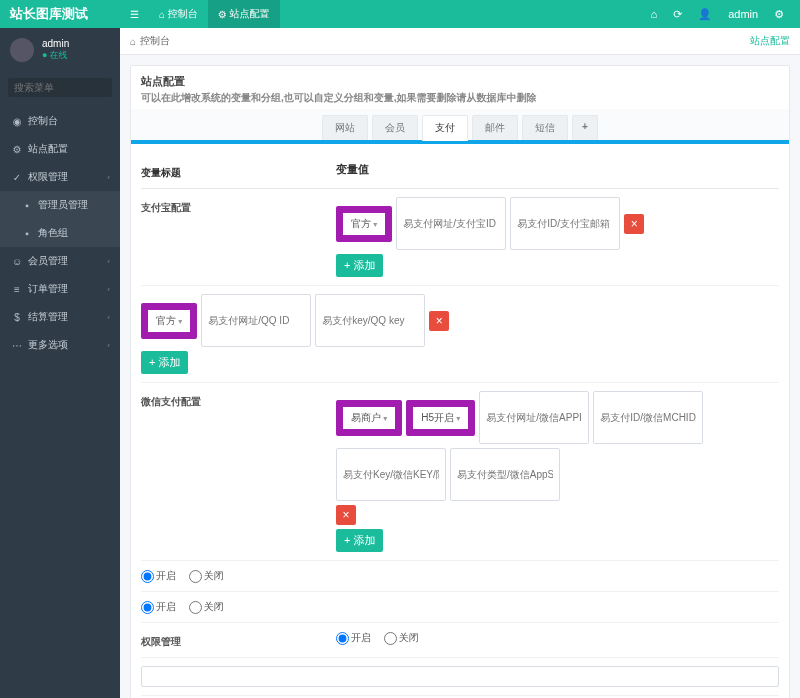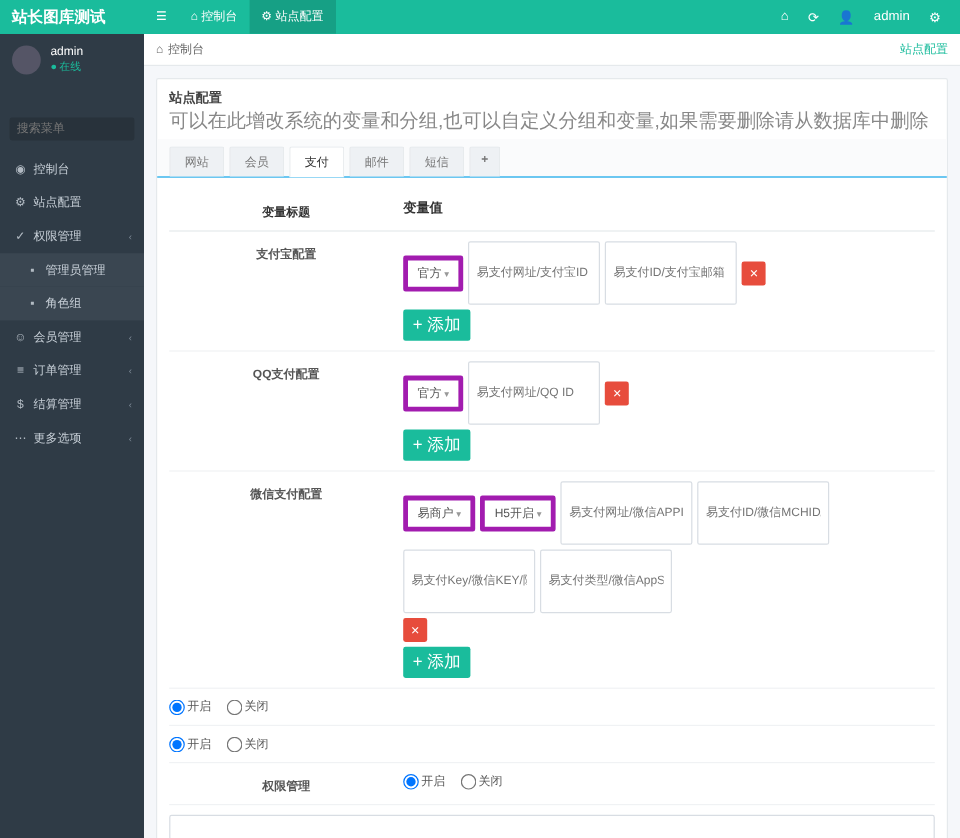--- a/index.html
+++ b/index.html
@@ -13,57 +13,57 @@
 .topbar .tb-right { margin-left: auto; display: flex; align-items: center; padding-right: 8px; }
 .topbar .tb-right .ico { padding: 0 8px; font-size: 11px; cursor: pointer; }
 
 .sidebar { position: fixed; top: 28px; left: 0; bottom: 0; width: 120px; background: #2f3b46; color: #c8d0d8; overflow-y: auto; }
 .sb-user { padding: 10px; display: flex; align-items: center; }
 .sb-avatar { width: 24px; height: 24px; border-radius: 50%; background: #556; margin-right: 8px; }
 .sb-user .name { font-size: 10px; color: #fff; }
 .sb-user .st { font-size: 9px; color: #1abc9c; }
 .sb-user .st::before { content: "●"; margin-right: 2px; }
 .sb-search { padding: 6px 8px; }
-.sb-search input { width: 100%; background: #28323b; border: none; padding: 4px 6px; color: #aaa; font-size: 10px; border-radius: 2px; margin-top: 20px; }
+.sb-search input { width: 100%; background: #28323b; border: none; padding: 4px 6px; color: #aaa; font-size: 10px; border-radius: 2px; }
 .sb-menu { list-style: none; margin-top: 4px; }
 .sb-menu li { padding: 7px 10px; font-size: 10px; cursor: pointer; display: flex; align-items: center; position: relative; }
 .sb-menu li.sub { padding-left: 20px; background: #3a4651; }
 .sb-menu li .caret { position: absolute; right: 10px; font-size: 8px; color: #7a8793; }
 .sb-menu li .ic { width: 14px; display: inline-block; text-align: center; margin-right: 4px; opacity: .85; }
 
 .main { margin-left: 120px; padding-top: 28px; }
 .breadcrumb { background: #fff; border-bottom: 1px solid #e5e9ec; padding: 6px 10px; display: flex; align-items: center; font-size: 10px; color: #666; }
 .breadcrumb .home { margin-right: 4px; }
 .breadcrumb .right { margin-left: auto; color: #1abc9c; cursor: pointer; }
 
 .content { padding: 10px; }
 .panel { background: #fff; border: 1px solid #e5e9ec; border-radius: 2px; }
 .panel-head { padding: 8px 10px 4px; font-size: 11px; font-weight: bold; color: #444; }
-.panel-head .sub { font-size: 16px; font-weight: normal; color: #888; margin-top: 2px; }
-
-.tabs { display: flex; background: #fafbfc; border-bottom: 1px solid #0ea5e9; padding: 6px 10px 0; gap: 4px; }
+.panel-head .sub { font-size: 10px; font-weight: bold; color: #888; margin-top: 2px; }
+
+.tabs { display: flex; background: #fafbfc; border-bottom: 4px solid #0ea5e9; padding: 6px 10px 0; gap: 4px; justify-content: center; }
 .tabs .tab { padding: 5px 12px; background: #eef1f4; border: 1px solid #e5e9ec; border-bottom: none; font-size: 10px; color: #777; cursor: pointer; border-radius: 2px 2px 0 0; }
 .tabs .tab.active { background: #fff; color: #333; border-bottom: 1px solid #fff; margin-bottom: -1px; }
 .tabs .tab.plus { padding: 5px 9px; font-weight: bold; }
 
 .form-area { padding: 10px; }
 .frow { display: flex; align-items: flex-start; border-bottom: 1px solid #f0f2f4; padding: 8px 0; }
-.frow .lbl { width: 195px; font-size: 10px; color: #555; padding-top: 4px; font-weight: bold; text-align: center; }
+.frow .lbl { width: 195px; font-size: 10px; color: #555; padding-top: 4px; font-weight: bold; }
 .frow .val { flex: 1; }
 .frow .val input[type=text] { width: 100%; border: 1px solid #d8dde3; padding: 4px 6px; font-size: 10px; border-radius: 2px; color: #555; }
 .frow.head { border-bottom: 1px solid #e5e9ec; }
 .frow.head .lbl, .frow.head .val { font-weight: bold; color: #333; }
 
 .inline-grp { display: flex; flex-wrap: wrap; gap: 4px; align-items: center; }
-.inline-grp .sel { border: 4px solid #a21caf; background: #fff; padding: 4px 8px; font-size: 10px; border-radius: 2px; cursor: pointer; color: #555; }
+.inline-grp .sel { border: 7px solid #a21caf; background: #fff; padding: 4px 8px; font-size: 10px; border-radius: 2px; cursor: pointer; color: #555; }
 .inline-grp .sel::after { content: " ▾"; font-size: 8px; color: #999; }
 .inline-grp input.sm { width: 90px; border: 1px solid #d8dde3; padding: 20px 6px; font-size: 10px; border-radius: 2px; color: #999; }
 .inline-grp input.md { width: 110px; }
 .btn-del { background: #e74c3c; color: #fff; border: none; width: 20px; height: 20px; font-size: 12px; cursor: pointer; border-radius: 2px; display: inline-flex; align-items: center; justify-content: center; }
-.btn-add { background: #1abc9c; color: #fff; border: none; padding: 4px 8px; font-size: 14px; cursor: pointer; border-radius: 2px; margin-top: 4px; }
+.btn-add { background: #1abc9c; color: #fff; border: none; padding: 4px 8px; font-size: 11px; cursor: pointer; border-radius: 2px; margin-top: 4px; }
 .btn-add::before { content: "+ "; }
 
 .radio-grp { font-size: 10px; color: #555; }
 .radio-grp label { margin-right: 10px; }
 .radio-grp input { margin-right: 2px; vertical-align: middle; }
 </style>
 </head>
 <body>
 
 <div class="topbar">
@@ -175,25 +175,25 @@
               <span class="sel">官方</span>
               <input class="sm md" placeholder="易支付网址/支付宝ID" style="">
               <input class="sm md" placeholder="易支付ID/支付宝邮箱" style="">
               <button class="btn-del">×</button>
             </div>
             <button class="btn-add">添加</button>
           </div>
         </div>
 
         <div class="frow">
-          <div class="lbl">QQ支付配置</div>
           <div class="val">
             <div class="inline-grp">
               <span class="sel">官方</span>
               <input class="sm md" placeholder="易支付网址/QQ ID" style="">
+              <input class="sm md" placeholder="易支付key/QQ key" style="">
               <button class="btn-del">×</button>
             </div>
             <button class="btn-add">添加</button>
           </div>
         </div>
 
         <div class="frow">
           <div class="lbl">微信支付配置</div>
           <div class="val">
             <div class="inline-grp">

